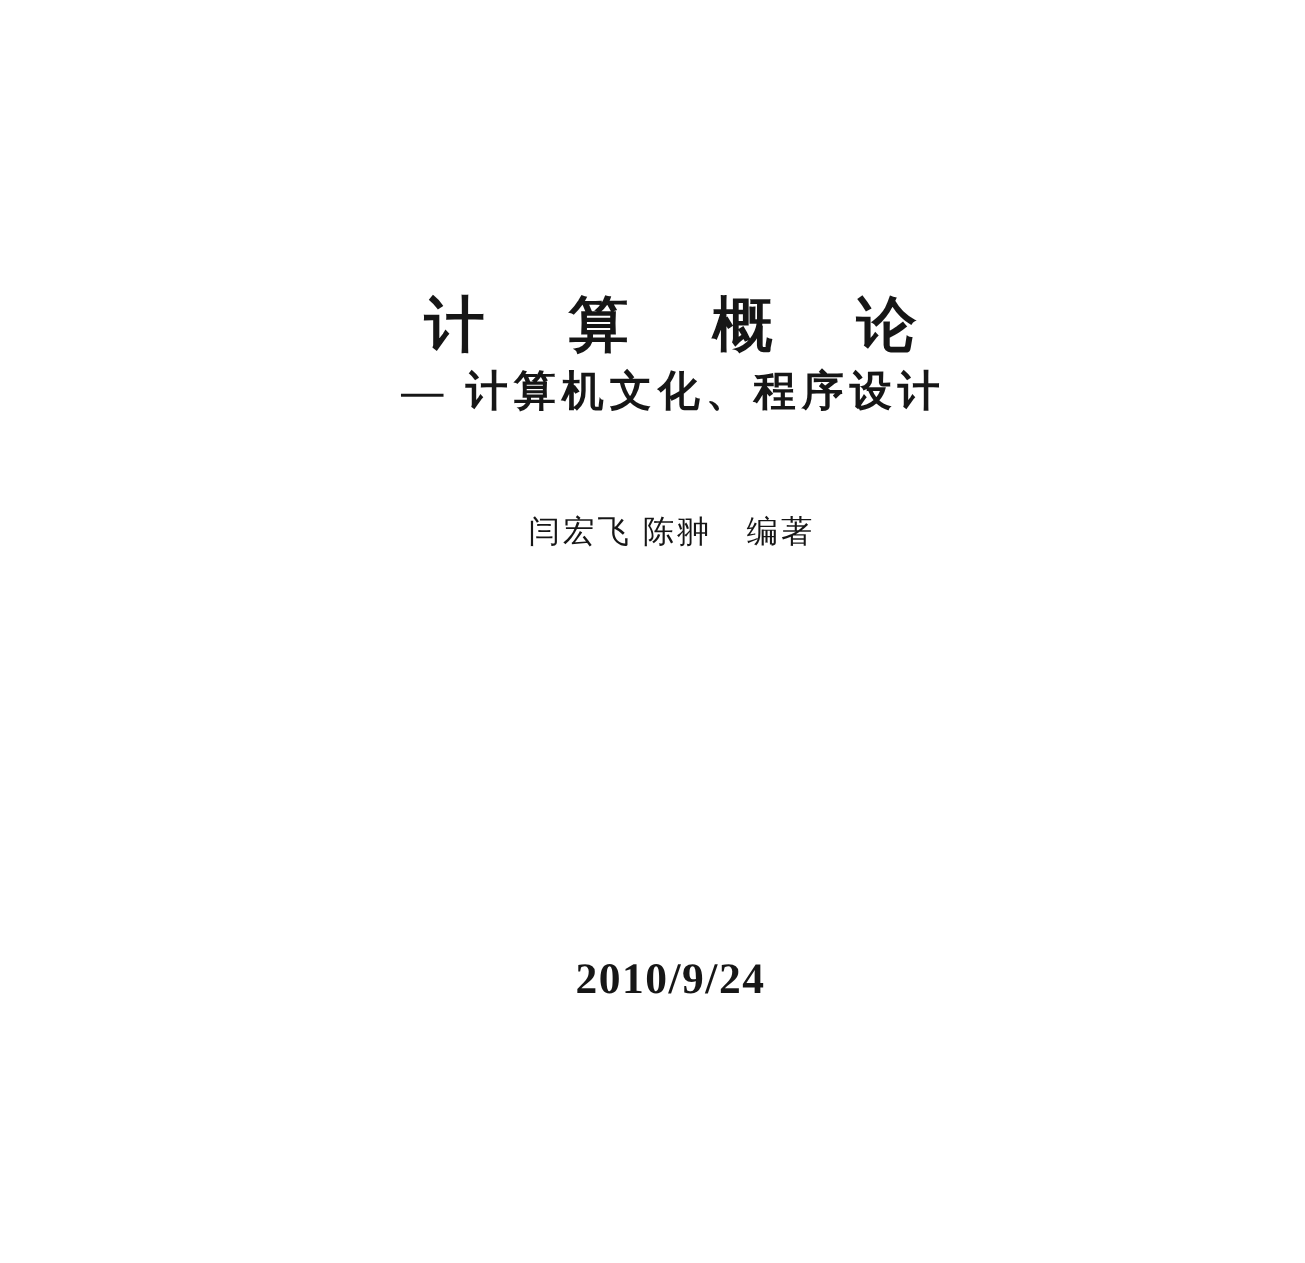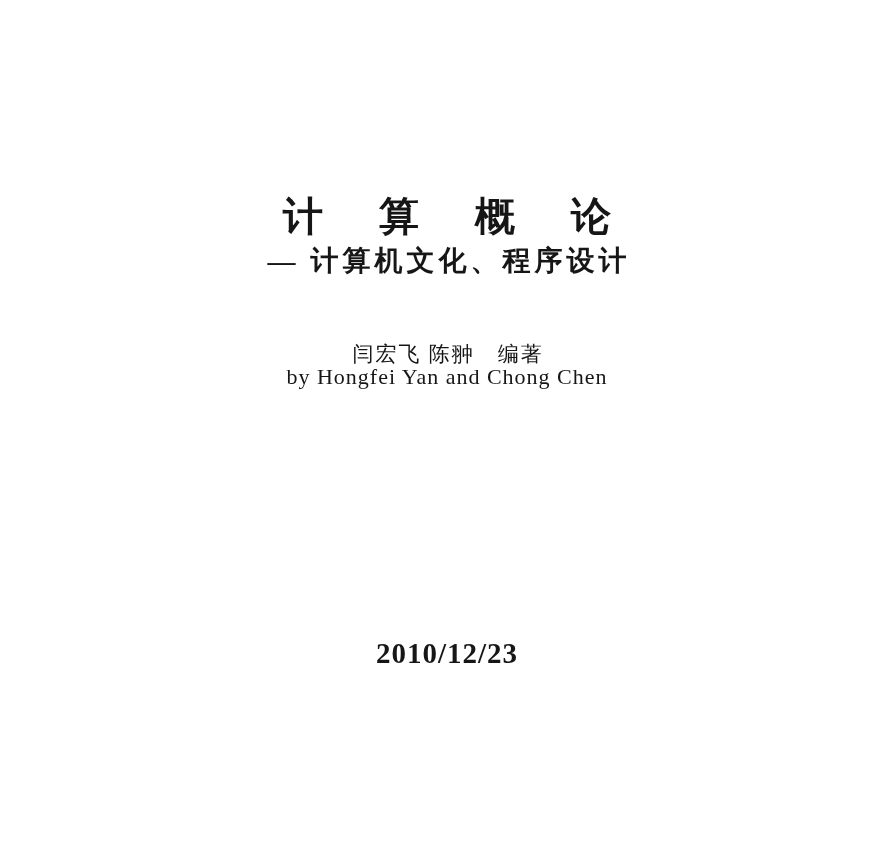--- a/index.html
+++ b/index.html
@@ -74,16 +74,15 @@
   }
 </style>
 </head>
 <body>
 
 <div class="page">
   <div class="content">
     <div class="title">计 算 概 论</div>
     <div class="subtitle">— 计算机文化、程序设计</div>
     <div class="authors">闫宏飞 陈翀　编著</div>
-    <div class="byline">by Hongfei Yan and Chong Chen</div>
-    <div class="date">2010/12/23</div>
+    <div class="date">2010/9/24</div>
   </div>
 </div>
 
 </body></html>

